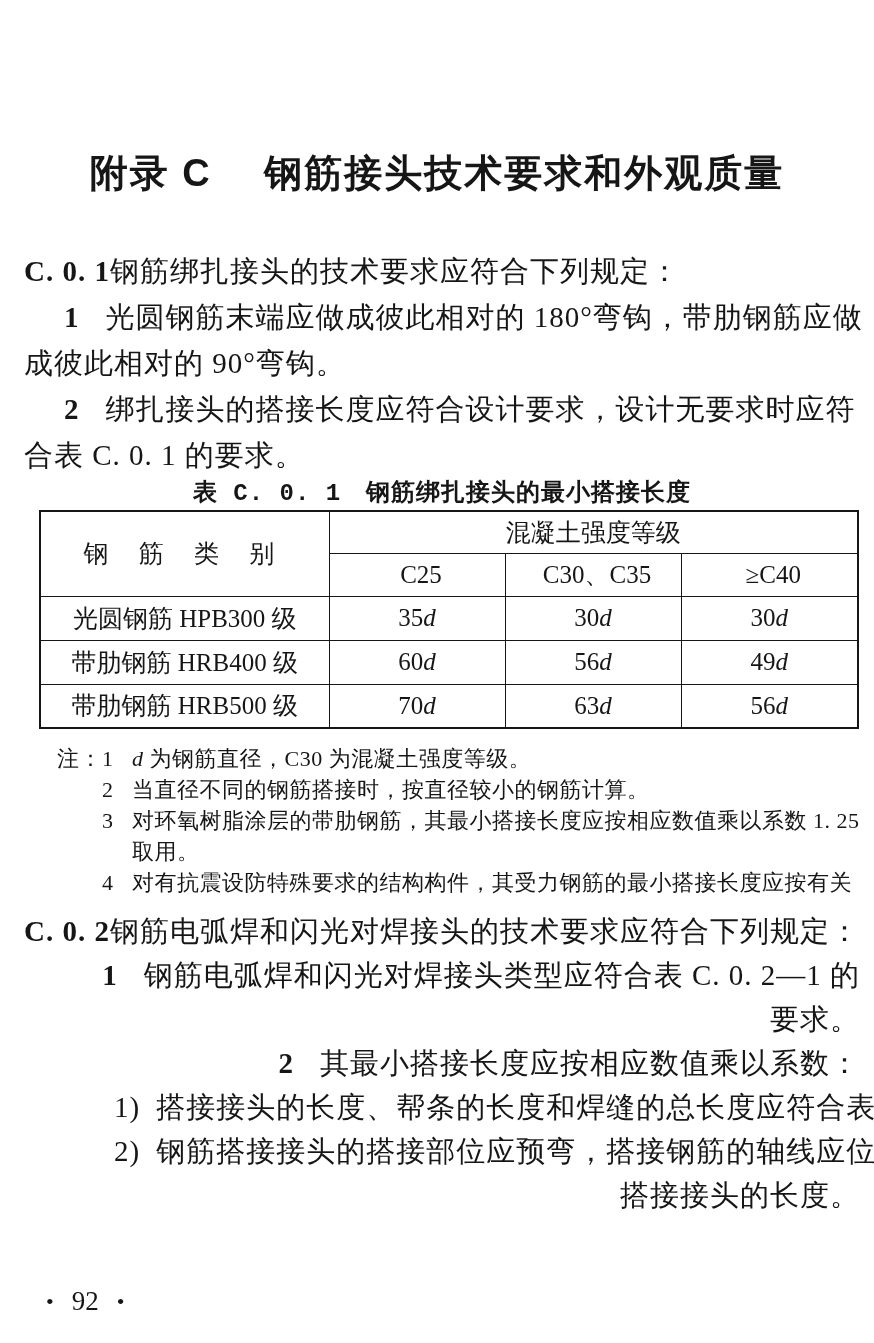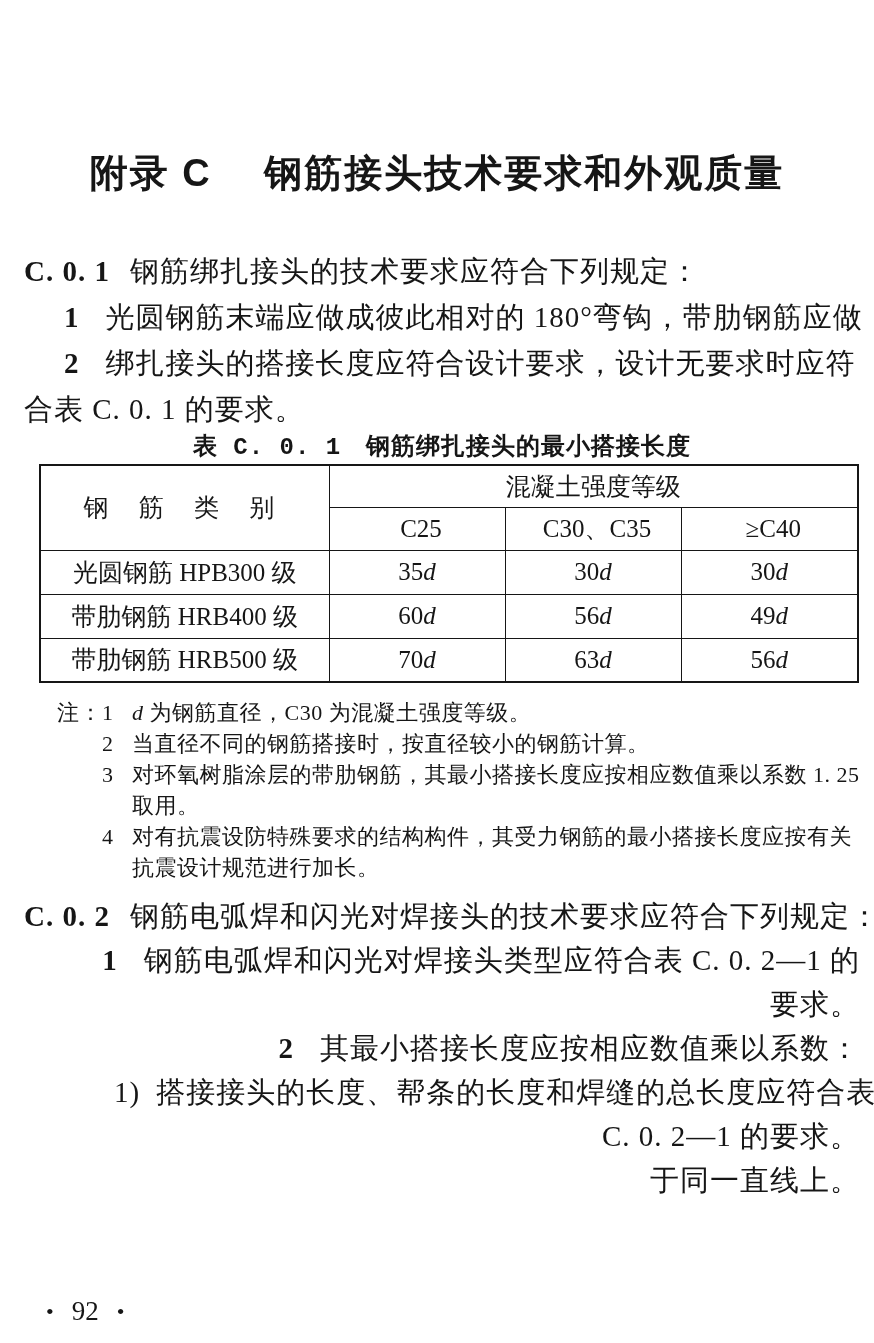--- a/index.html
+++ b/index.html
@@ -22,21 +22,21 @@
   }
 
   .content { padding: 0 14px 0 24px; }
 
   .bline {
     font-size: 29px; line-height: 46px; height: 46px;
     letter-spacing: 1px; white-space: nowrap;
   }
   .first-block { margin-top: 52px; }
 
-  .mh  { font-weight: 700; margin-right: 20px; }   
+  .mh  { font-weight: 700; }   
   .m1  { font-weight: 700; margin-right: 26px; }   
   .msub{ margin-right: 16px; }                     
   .ind-item    { padding-left: 40px; }
   .ind-sub     { padding-left: 90px; }
   .ind-subcont { padding-left: 126px; }
 
   .tbl-caption {
     margin-top: 0; height: 32px; line-height: 32px;
     text-align: center;
     font-family: Liberation Mono, monospace;
@@ -73,36 +73,39 @@
 
   .c02-block { margin-top: 11px; text-align: right; }
   .c02-block .bline { line-height: 44px; height: 44px; }
 
   .page-footer {
     position: absolute; left: 46px; top: 1286px;
     font-size: 27px; display: flex; align-items: center;
     letter-spacing: 0;
   }
   .page-footer .dot { font-size: 22px; }
-  .page-footer .num { margin: 10px 18px; }
+  .page-footer .num { margin: 0 18px; }
 </style>
 </head>
 <body>
 
 <div class="page">
 
   <div class="doc-title">附录 C　 钢筋接头技术要求和外观质量</div>
 
   <div class="content">
 
     <div class="bline first-block">
       <span class="mh">C. 0. 1</span><span>钢筋绑扎接头的技术要求应符合下列规定：</span>
     </div>
     <div class="bline ind-item">
       <span class="m1">1</span><span>光圆钢筋末端应做成彼此相对的 180°弯钩，带肋钢筋应做</span>
+    </div>
+    <div class="bline">
+      <span>成彼此相对的 90°弯钩。</span>
     </div>
     <div class="bline ind-item">
       <span class="m1">2</span><span>绑扎接头的搭接长度应符合设计要求，设计无要求时应符</span>
     </div>
     <div class="bline">
       <span>合表 C. 0. 1 的要求。</span>
     </div>
 
     <div class="tbl-caption">表 C. 0. 1　钢筋绑扎接头的最小搭接长度</div>
     <table class="lap-table">
@@ -164,48 +167,43 @@
         <div class="note-line">
           <span class="nl-label"></span>
           <span class="nl-num"></span>
           <span>取用。</span>
         </div>
         <div class="note-line">
           <span class="nl-label"></span>
           <span class="nl-num">4</span>
           <span>对有抗震设防特殊要求的结构构件，其受力钢筋的最小搭接长度应按有关</span>
         </div>
-        <div class="note-line">
-          <span class="nl-label"></span>
-          <span class="nl-num"></span>
-          <span>抗震设计规范进行加长。</span>
-        </div>
       </div>
 
     <div class="c02-block">
       <div class="bline">
         <span class="mh">C. 0. 2</span><span>钢筋电弧焊和闪光对焊接头的技术要求应符合下列规定：</span>
       </div>
       <div class="bline ind-item">
         <span class="m1">1</span><span>钢筋电弧焊和闪光对焊接头类型应符合表 C. 0. 2—1 的</span>
       </div>
       <div class="bline">
         <span>要求。</span>
       </div>
       <div class="bline ind-item">
         <span class="m1">2</span><span>其最小搭接长度应按相应数值乘以系数：</span>
       </div>
       <div class="bline ind-sub">
         <span class="msub">1)</span><span>搭接接头的长度、帮条的长度和焊缝的总长度应符合表</span>
       </div>
+      <div class="bline ind-sub">
+        <span class="msub">2)</span><span>钢筋搭接接头的搭接部位应预弯，搭接钢筋的轴线应位</span>
+      </div>
       <div class="bline ind-subcont">
-        <span>C. 0. 2—1 的要求。</span>
-      </div>
-      <div class="bline ind-subcont">
-        <span>于同一直线上。</span>
+        <span>搭接接头的长度。</span>
       </div>
     </div>
 
   </div>
 
   <div class="page-footer">
     <span class="dot">•</span>
     <span class="num">92</span>
     <span class="dot">•</span>
   </div>

